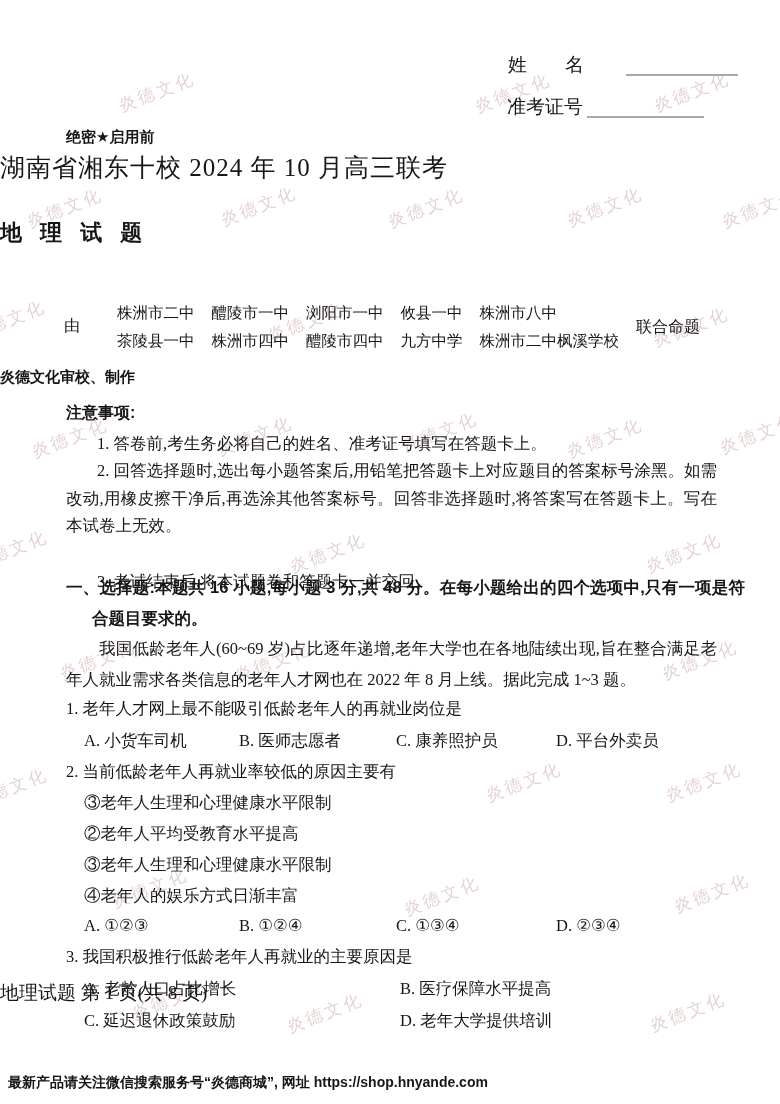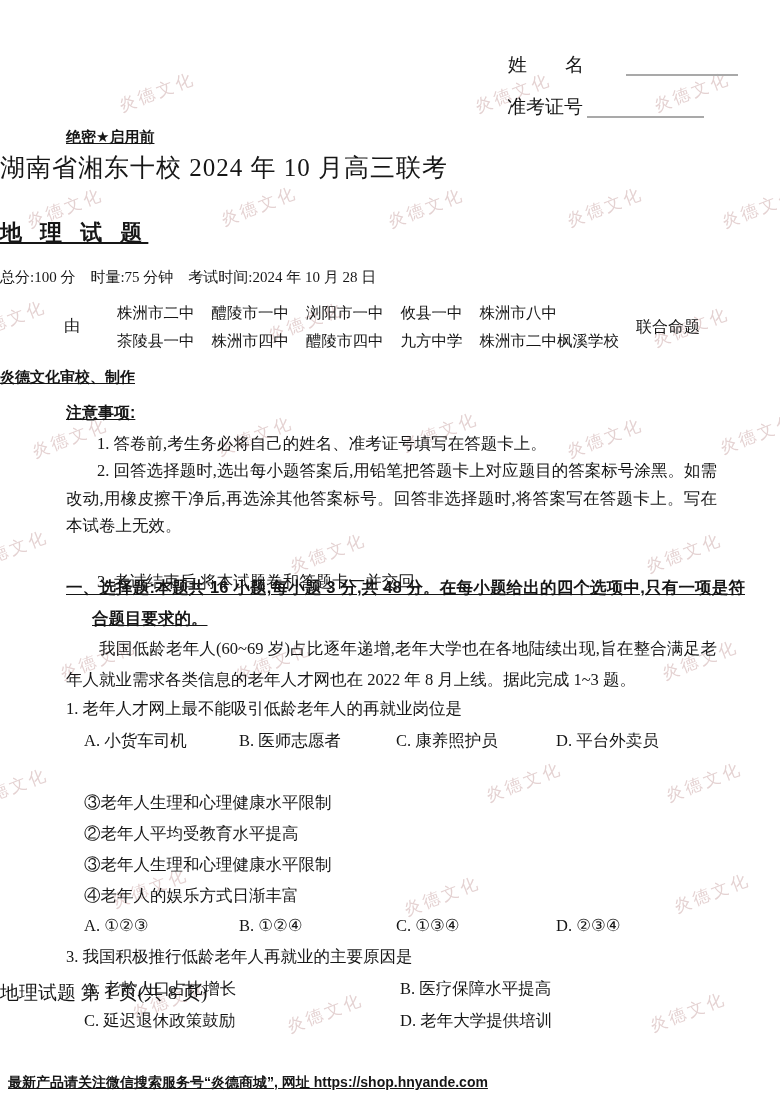--- a/index.html
+++ b/index.html
@@ -1,21 +1,21 @@
 <!DOCTYPE html>
 <html><head>
 <meta charset="utf-8">
 <style>
   html,body{margin:0;padding:0;background:#ffffff;}
   .page{
     position:relative;width:780px;height:1104px;background:#ffffff;
     font-family:"Liberation Serif","DejaVu Serif",serif;color:#161616;
     overflow:hidden;
   }
-  .sans{font-family:"Liberation Sans","DejaVu Sans",sans-serif;text-decoration:underline;}
+  .sans{font-family:"Liberation Sans","DejaVu Sans",sans-serif;}
   .bold{font-weight:bold;}
   .center{left:0;width:100%;text-align:left;}
   .abs{position:absolute;}
 
   
   .watermark{
     position:absolute;font-size:17px;letter-spacing:3px;white-space:nowrap;
     transform:translate(-50%,-50%) rotate(-21deg);opacity:0.55;
     font-family:"Liberation Serif",serif;pointer-events:none;
   }
@@ -115,21 +115,20 @@
     <span class="fill-label">准考证号</span>
     <span class="blank-line"></span>
   </div>
 
   <div class="abs secrecy sans bold">绝密★启用前</div>
 
   <div class="abs exam-title center">湖南省湘东十校 2024 年 10 月高三联考</div>
 
   <div class="abs subject-title center sans bold">地 理 试 题</div>
 
-  <div class="abs info-line center">总分:100 分　时量:75 分钟　考试时间:2024 年 10 月 28 日</div>
 
   <div class="abs by-label">由</div>
 
   <div id="schools-r1" class="school-row">
     <span>株洲市二中</span>
     <span>醴陵市一中</span>
     <span>浏阳市一中</span>
     <span>攸县一中</span>
     <span>株洲市八中</span>
   </div>
@@ -156,20 +155,21 @@
   <div class="para passage">我国低龄老年人(60~69 岁)占比逐年递增,老年大学也在各地陆续出现,旨在整合满足老年人就业需求各类信息的老年人才网也在 2022 年 8 月上线。据此完成 1~3 题。</div>
 
   <div id="q1" class="qline">1. 老年人才网上最不能吸引低龄老年人的再就业岗位是</div>
   <div id="q1-opts" class="optrow">
     <span class="opt c1">A. 小货车司机</span>
     <span class="opt c2">B. 医师志愿者</span>
     <span class="opt c3">C. 康养照护员</span>
     <span class="opt c4">D. 平台外卖员</span>
   </div>
 
+  <div id="q2" class="qline">2. 当前低龄老年人再就业率较低的原因主要有</div>
   <div id="sub-1" class="subitem">③老年人生理和心理健康水平限制</div>
   <div id="sub-2" class="subitem">②老年人平均受教育水平提高</div>
   <div id="sub-3" class="subitem">③老年人生理和心理健康水平限制</div>
   <div id="sub-4" class="subitem">④老年人的娱乐方式日渐丰富</div>
   <div id="q2-opts" class="optrow">
     <span class="opt c1">A. ①②③</span>
     <span class="opt c2">B. ①②④</span>
     <span class="opt c3">C. ①③④</span>
     <span class="opt c4">D. ②③④</span>
   </div>

